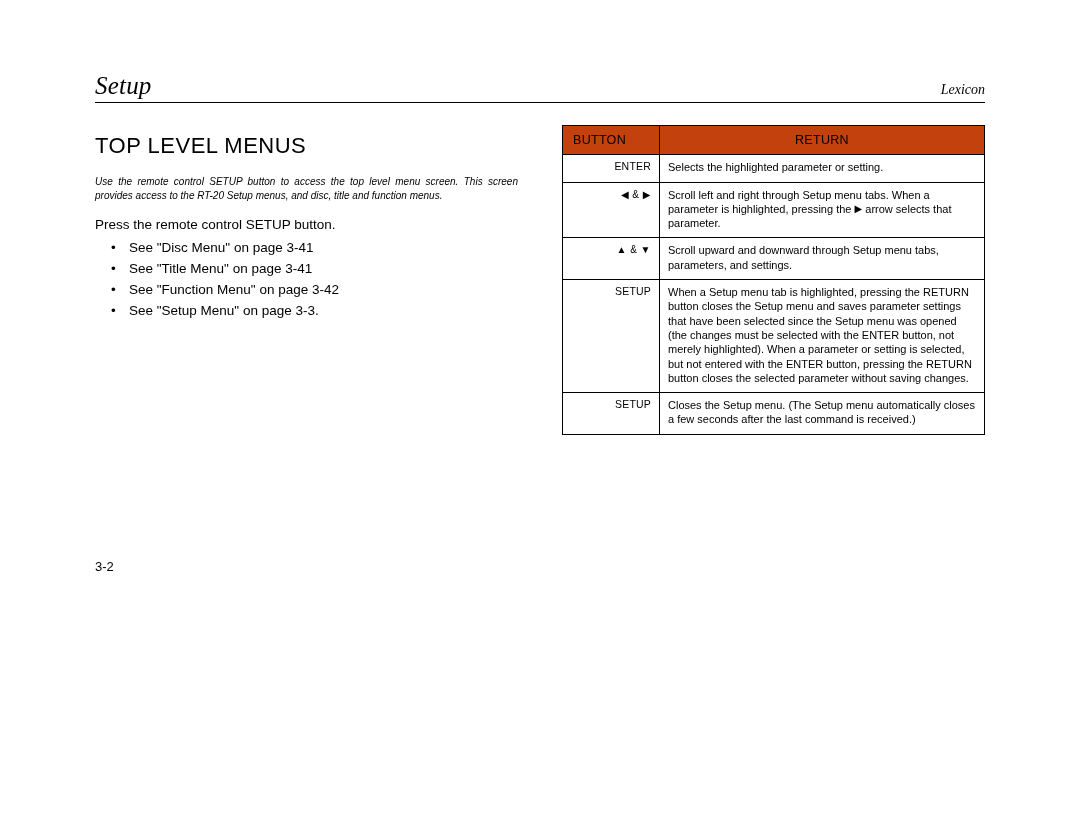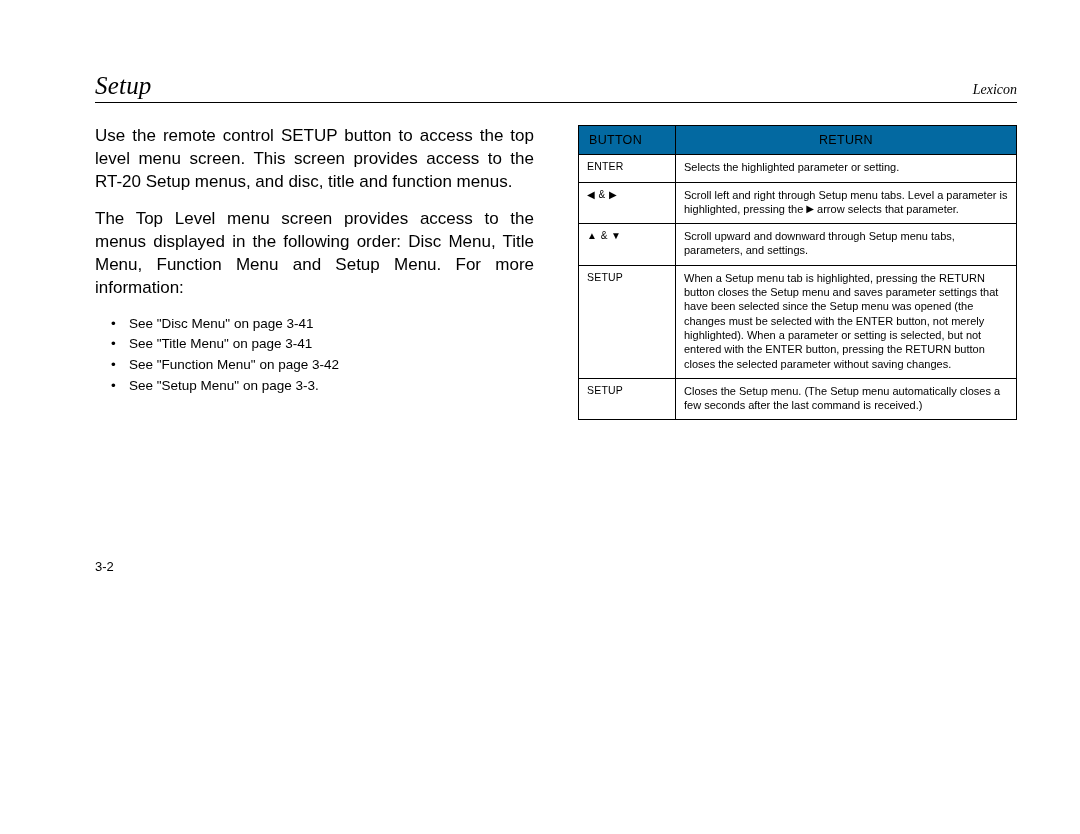--- a/index.html
+++ b/index.html
@@ -7,21 +7,21 @@
     padding: 0;
     background: #fff;
     font-family: "Optima", "Candara", "Segoe UI", "Arial", sans-serif;
     color: #000;
   }
   .page {
     width: 1080px;
     height: 610px;
     position: relative;
     box-sizing: border-box;
-    padding: 72px 63px 38px 95px;
+    padding: 72px 95px 38px 95px;
   }
   .header {
     display: flex;
     justify-content: space-between;
     align-items: baseline;
     border-bottom: 1px solid #000;
     padding-bottom: 2px;
     margin-bottom: 22px;
   }
   .header-left {
@@ -44,24 +44,25 @@
   }
   h1.section-title {
     font-size: 22px;
     font-weight: 400;
     letter-spacing: 0.5px;
     margin: 8px 0 16px 0;
     font-variant: small-caps;
     font-family: "Optima", "Candara", "Segoe UI", Arial, sans-serif;
   }
   p.body {
-    font-size: 17px;
+    font-size: 10px;
     line-height: 1.35;
     margin: 0 0 14px 0;
     text-align: justify;
+    font-style: italic;
   }
   p.body-nojust {
     font-size: 13.5px;
     line-height: 1.35;
     margin: 0 0 4px 0;
   }
   ul.bullets {
     margin: 4px 0 0 0;
     padding-left: 34px;
     list-style: none;
@@ -81,21 +82,21 @@
     font-size: 13.5px;
     margin: 12px 0 24px 0;
   }
   table.nav {
     border-collapse: collapse;
     width: 100%;
     font-size: 11px;
     line-height: 1.3;
   }
   table.nav th {
-    background: #0369a1;
+    background: #c2410c;
     font-weight: 400;
     font-size: 12.5px;
     padding: 6px 8px;
     border: 1px solid #000;
     text-align: center;
     letter-spacing: 0.3px;
     font-variant: small-caps;
     margin-top: 36px;
   }
   table.nav th.btn-col {
@@ -104,20 +105,21 @@
     padding-left: 10px;
   }
   table.nav td {
     border: 1px solid #000;
     padding: 5px 8px 7px 8px;
     vertical-align: top;
   }
   table.nav td.btn {
     font-size: 10.5px;
     letter-spacing: 0.2px;
+    text-align: right;
   }
   .arrows {
     font-size: 10px;
     letter-spacing: 0.5px;
     white-space: nowrap;
   }
   .inline-arrow {
     font-size: 10px;
     position: relative;
     top: -1px;
@@ -135,26 +137,27 @@
 <div class="page">
 
   <div class="header">
     <span class="header-left">Setup</span>
     <span class="header-right">Lexicon</span>
   </div>
 
   <div class="columns">
 
     <div class="col">
+      <h1 class="section-title">TOP LEVEL MENUS</h1>
 
       <p class="body">Use the remote control SETUP button to access the top level menu screen. This screen provides access to the RT-20 Setup menus, and disc, title and function menus.</p>
 
 
-
-      <p class="body" style="margin-top:2px;">The Top Level menu screen provides access to the menus displayed in the following order: Disc Menu, Title Menu, Function Menu and Setup Menu. For more information:</p>
+      <p class="body-nojust">Press the remote control SETUP button.</p>
+
 
       <ul class="bullets">
         <li>See "Disc Menu" on page 3-41</li>
         <li>See "Title Menu" on page 3-41</li>
         <li>See "Function Menu" on page 3-42</li>
         <li>See "Setup Menu" on page 3-3.</li>
       </ul>
     </div>
 
     <div class="col">
@@ -167,21 +170,21 @@
           </tr>
         </thead>
         <tbody>
           <tr>
             <td class="btn">ENTER</td>
             <td>Selects the highlighted parameter or setting.</td>
           </tr>
           <tr>
             <td class="btn"><span class="arrows">◀ &amp; ▶</span></td>
             <td>
-              <span>Scroll left and right through Setup menu tabs. Level a parameter is highlighted, pressing the </span><span class="inline-arrow">▶</span><span> arrow selects that parameter.</span>
+              <span>Scroll left and right through Setup menu tabs. When a parameter is highlighted, pressing the </span><span class="inline-arrow">▶</span><span> arrow selects that parameter.</span>
             </td>
           </tr>
           <tr>
             <td class="btn"><span class="arrows">▲ &amp; ▼</span></td>
             <td>Scroll upward and downward through Setup menu tabs, parameters, and settings.</td>
           </tr>
           <tr>
             <td class="btn">SETUP</td>
             <td>When a Setup menu tab is highlighted, pressing the RETURN button closes the Setup menu and saves parameter settings that have been selected since the Setup menu was opened (the changes must be selected with the ENTER button, not merely highlighted). When a parameter or setting is selected, but not entered with the ENTER button, pressing the RETURN button closes the selected parameter without saving changes.</td>
           </tr>

